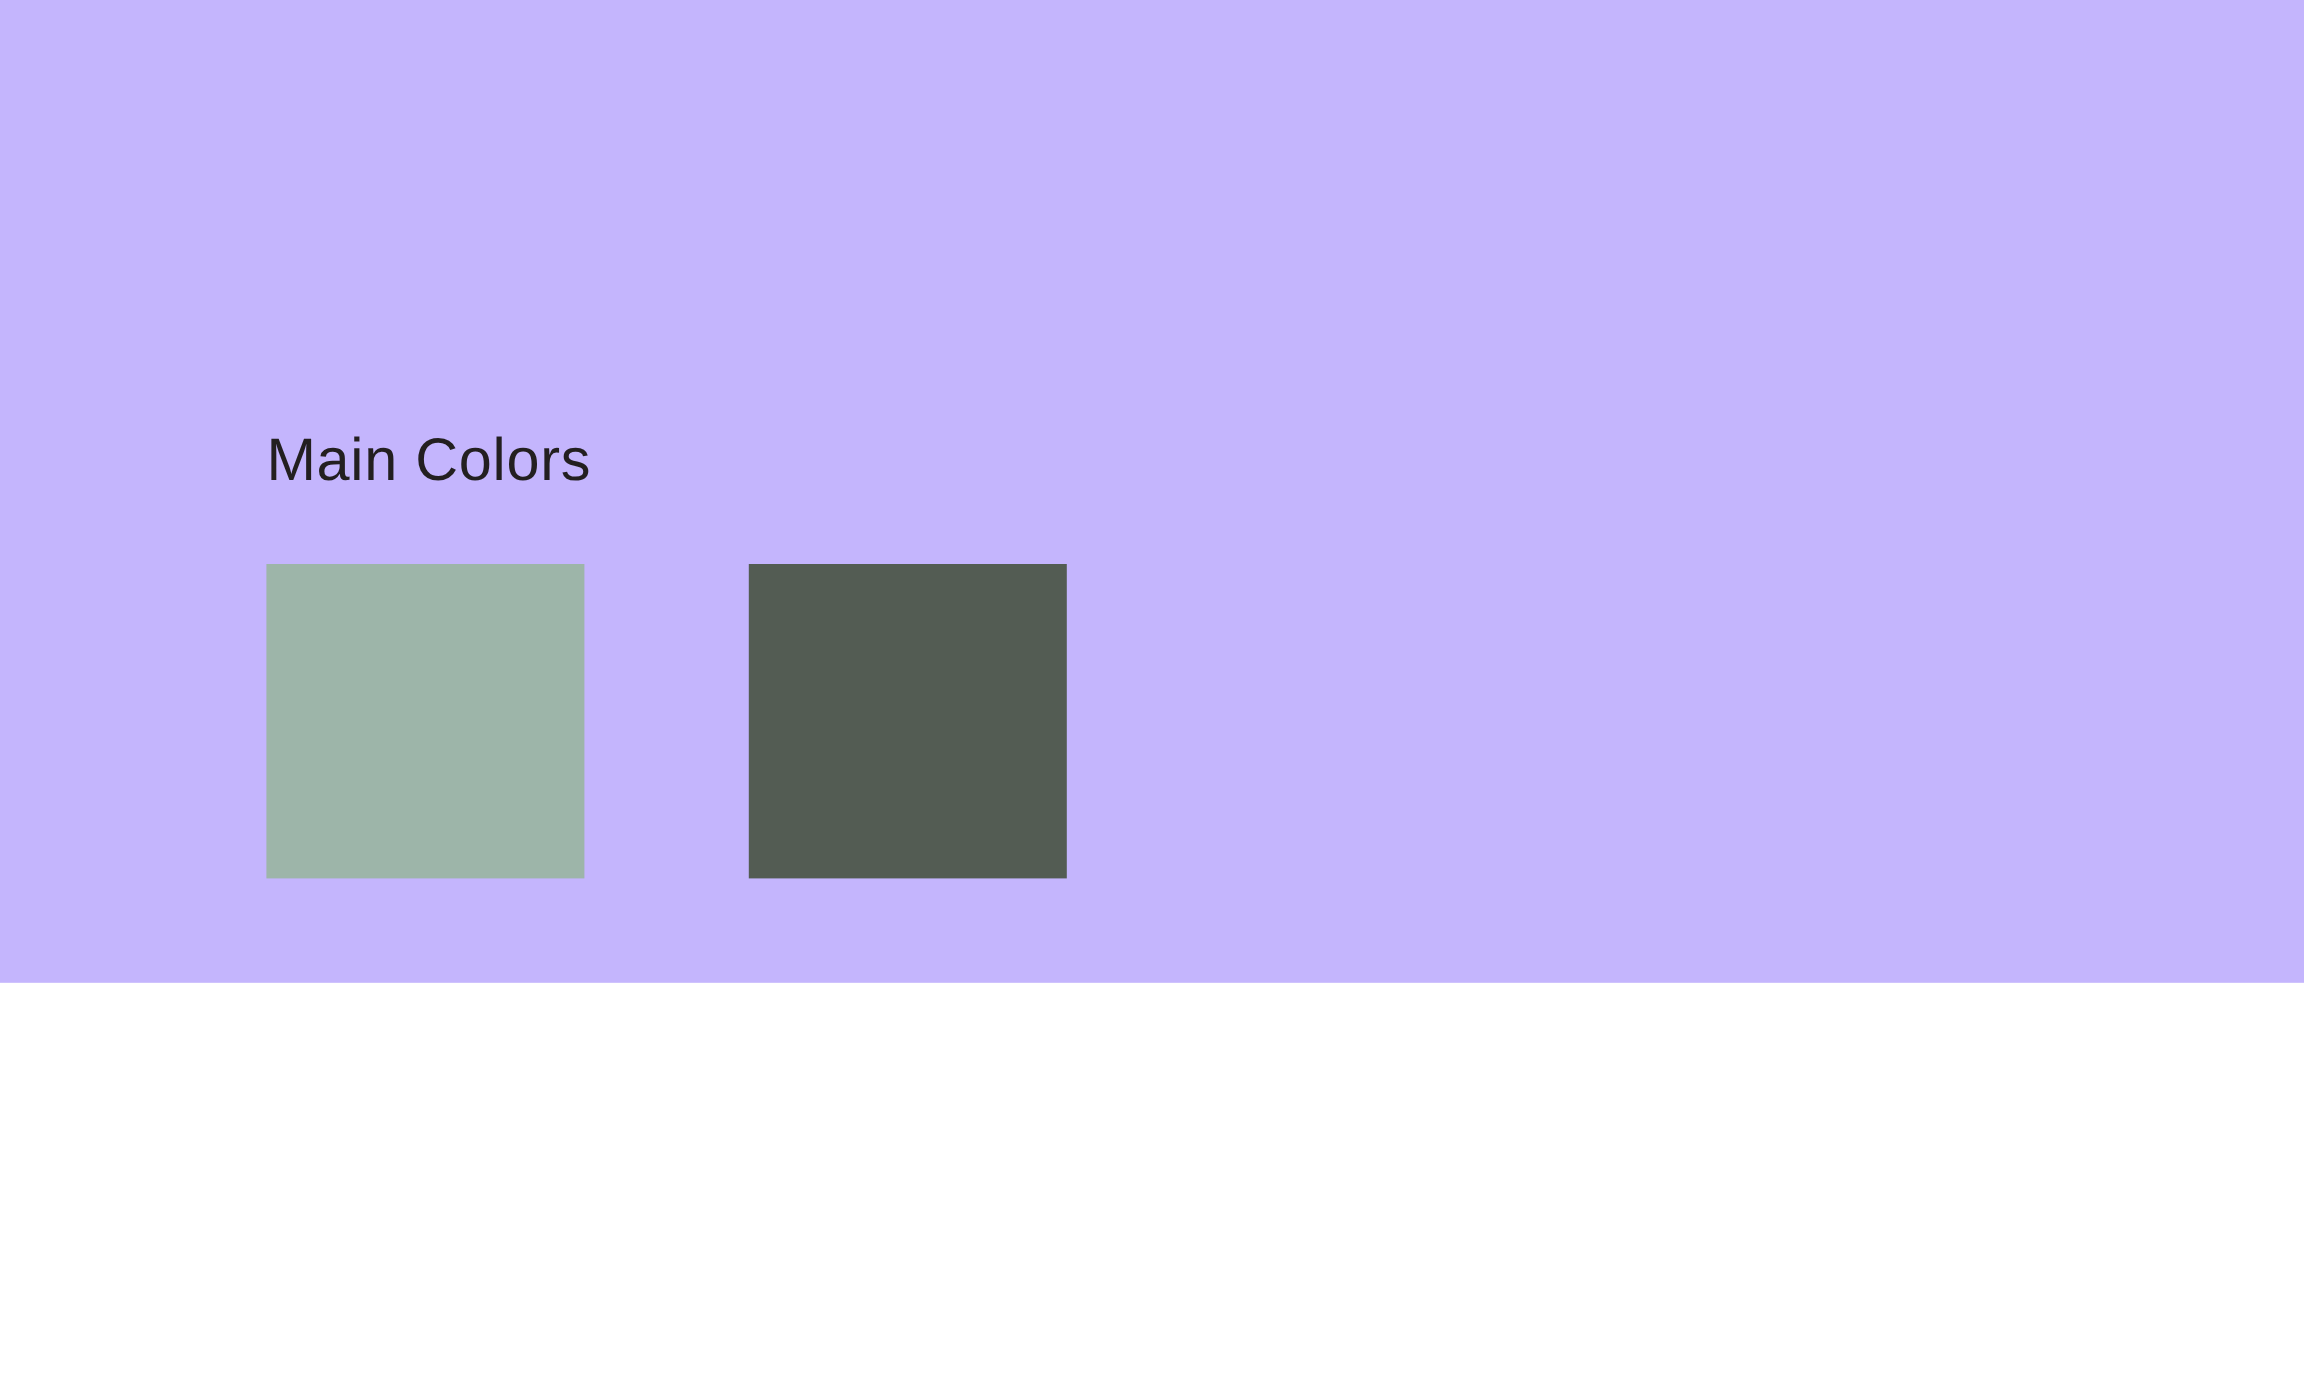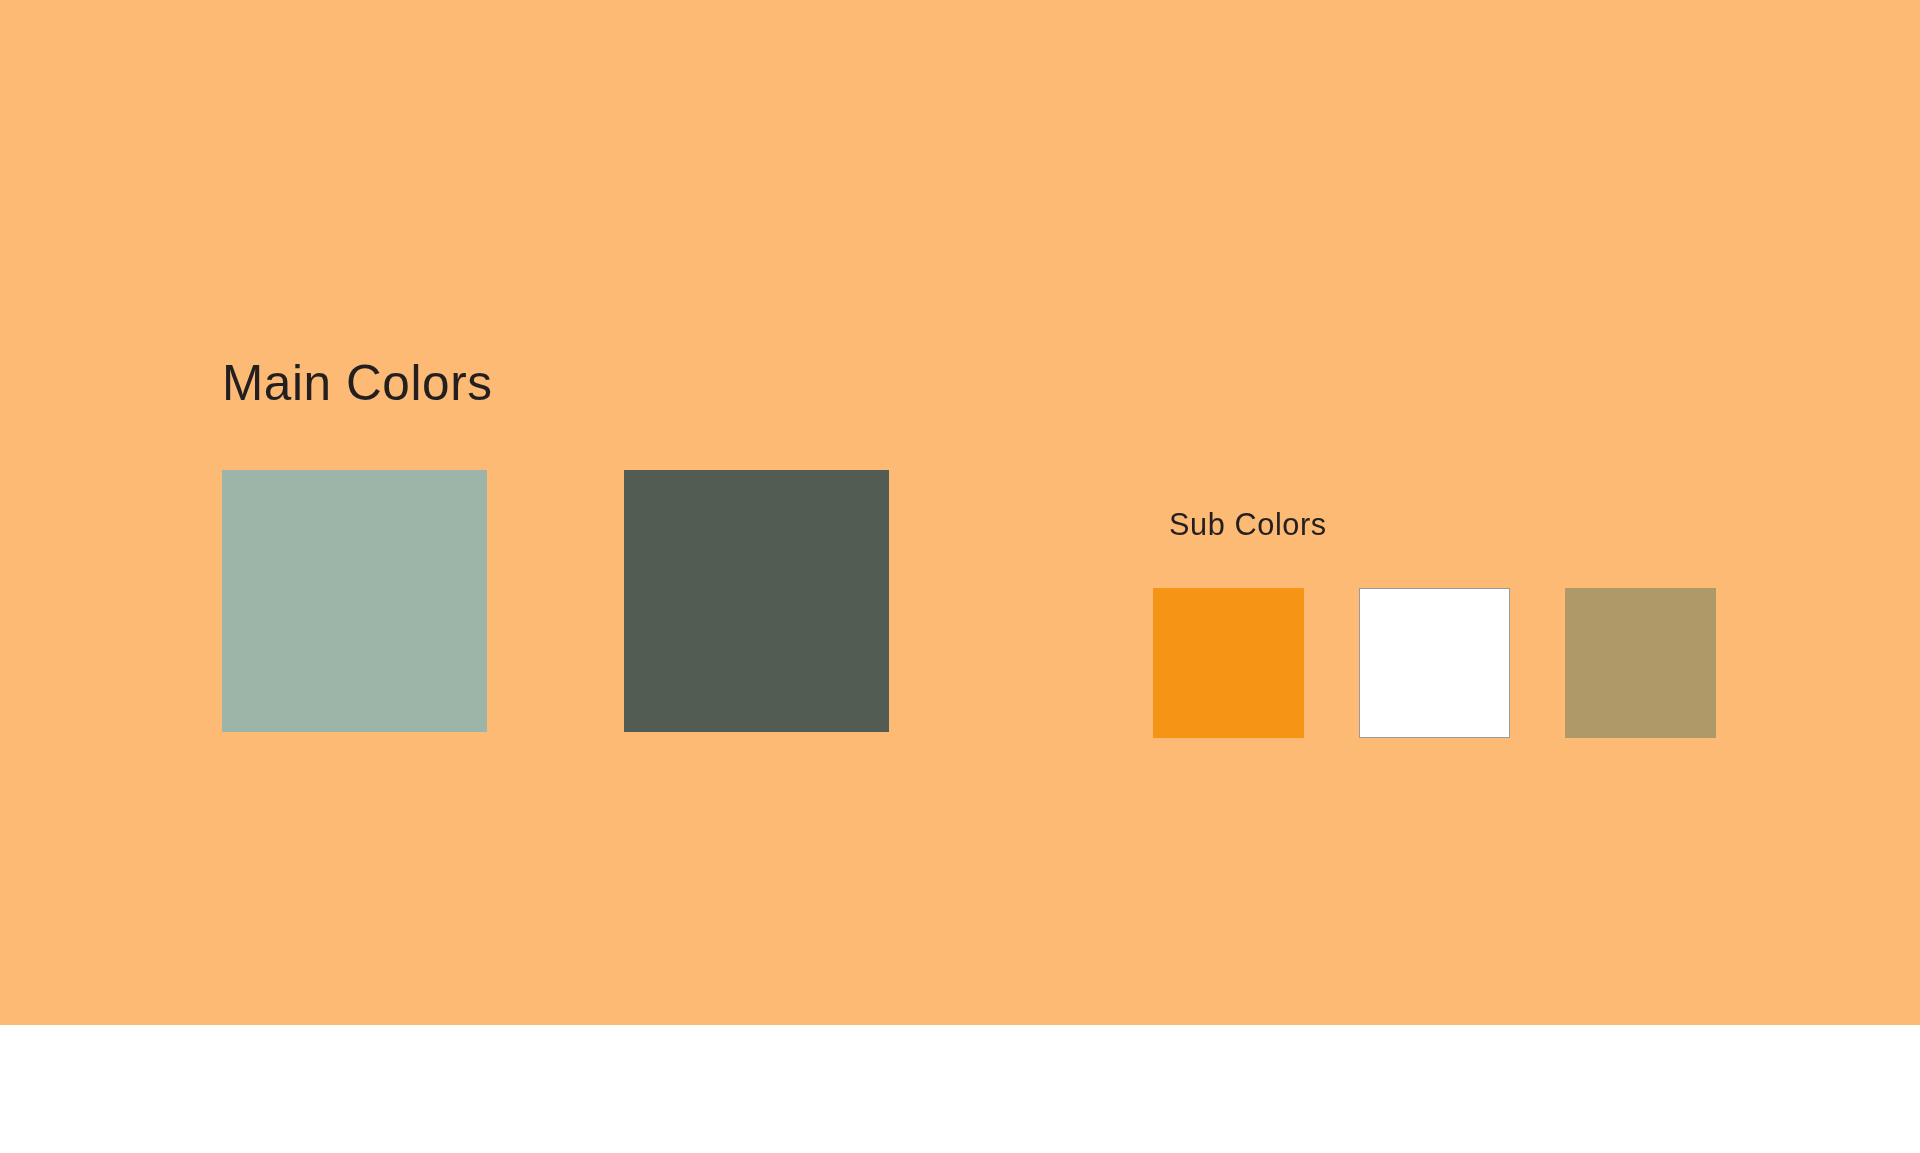--- a/index.html
+++ b/index.html
@@ -12,22 +12,22 @@
     background: #ffffff;
     font-family: "Liberation Sans", "DejaVu Sans", sans-serif;
     overflow: hidden;
     position: relative;
   }
 
   .canvas {
     position: absolute;
     inset: 0;
     width: 1920px;
-    height: 1025px;
-    background: #fdba74;
+    height: 819px;
+    background: #c4b5fd;
   }
 
   
   .palette-group {
     position: absolute;
   }
 
   #main-colors-group {
     left: 222px;
     top: 352px;
@@ -115,28 +115,14 @@
 
     <div class="swatch-row" id="main-swatch-row">
 
       <div class="swatch swatch-main" id="swatch-main-0" style="background-color: rgb(157, 181, 169);"></div>
 
       <div class="swatch swatch-main" id="swatch-main-1" style="background-color: rgb(83, 92, 83);"></div>
 
     </div>
   </section>
 
-  <section class="palette-group" id="sub-colors-group">
-
-    <h2 class="group-heading" id="sub-colors-heading" style="color: rgb(35, 31, 32);">Sub Colors</h2>
-
-    <div class="swatch-row" id="sub-swatch-row">
-
-      <div class="swatch swatch-sub" id="swatch-sub-0" style="background-color: rgb(245, 148, 21);"></div>
-
-      <div class="swatch swatch-sub swatch-outlined" id="swatch-sub-1" style="background-color: rgb(255, 255, 255); border: 1px solid rgb(154, 154, 154);"></div>
-
-      <div class="swatch swatch-sub" id="swatch-sub-2" style="background-color: rgb(175, 153, 104);"></div>
-
-    </div>
-  </section>
 
 </div>
 
 </body></html>

